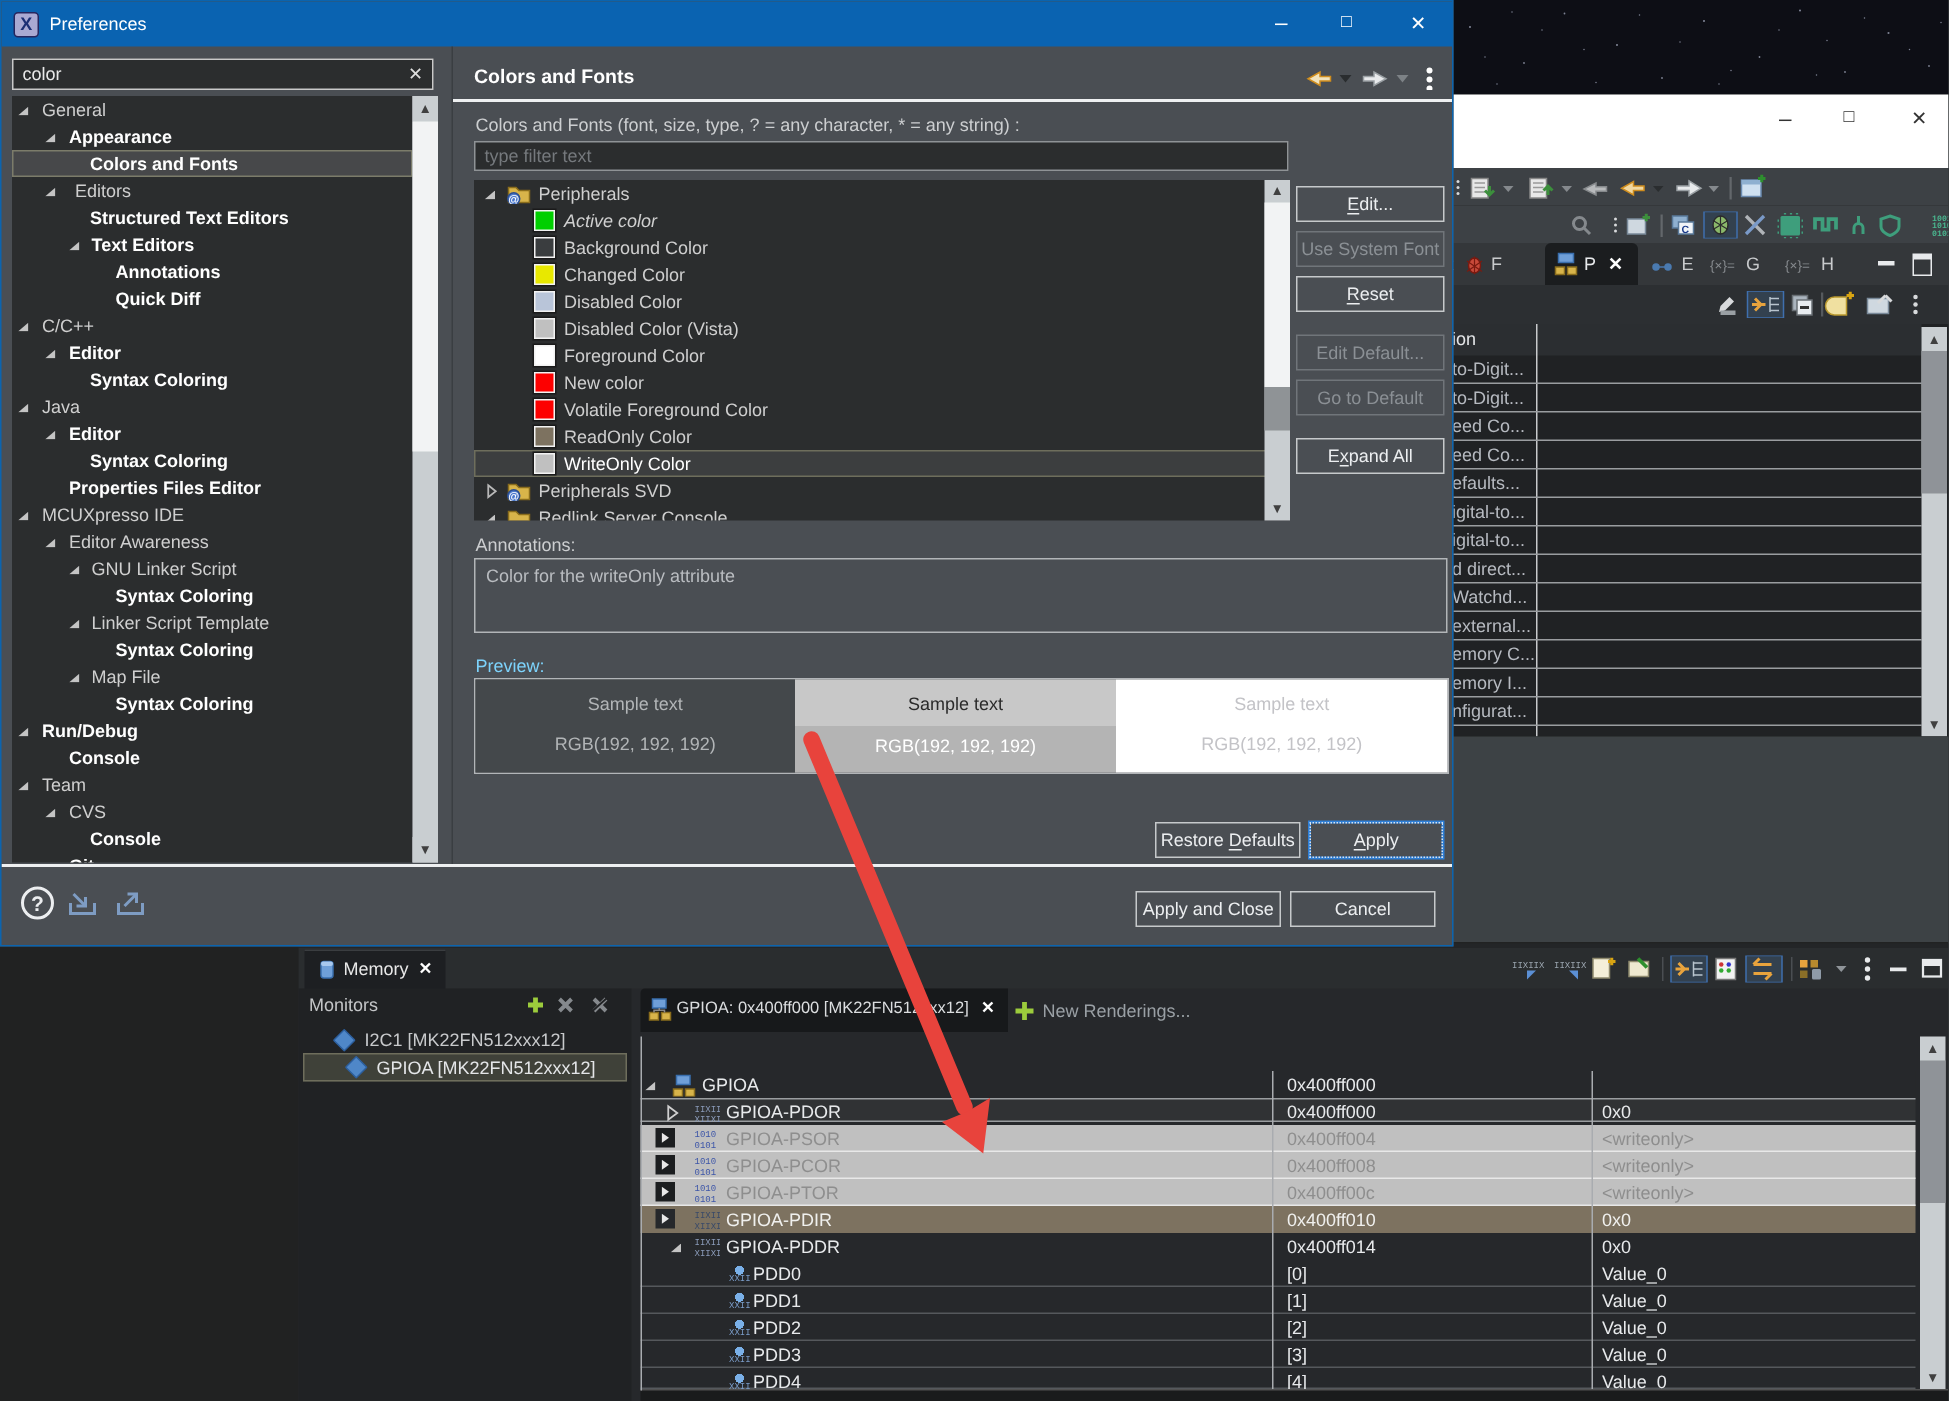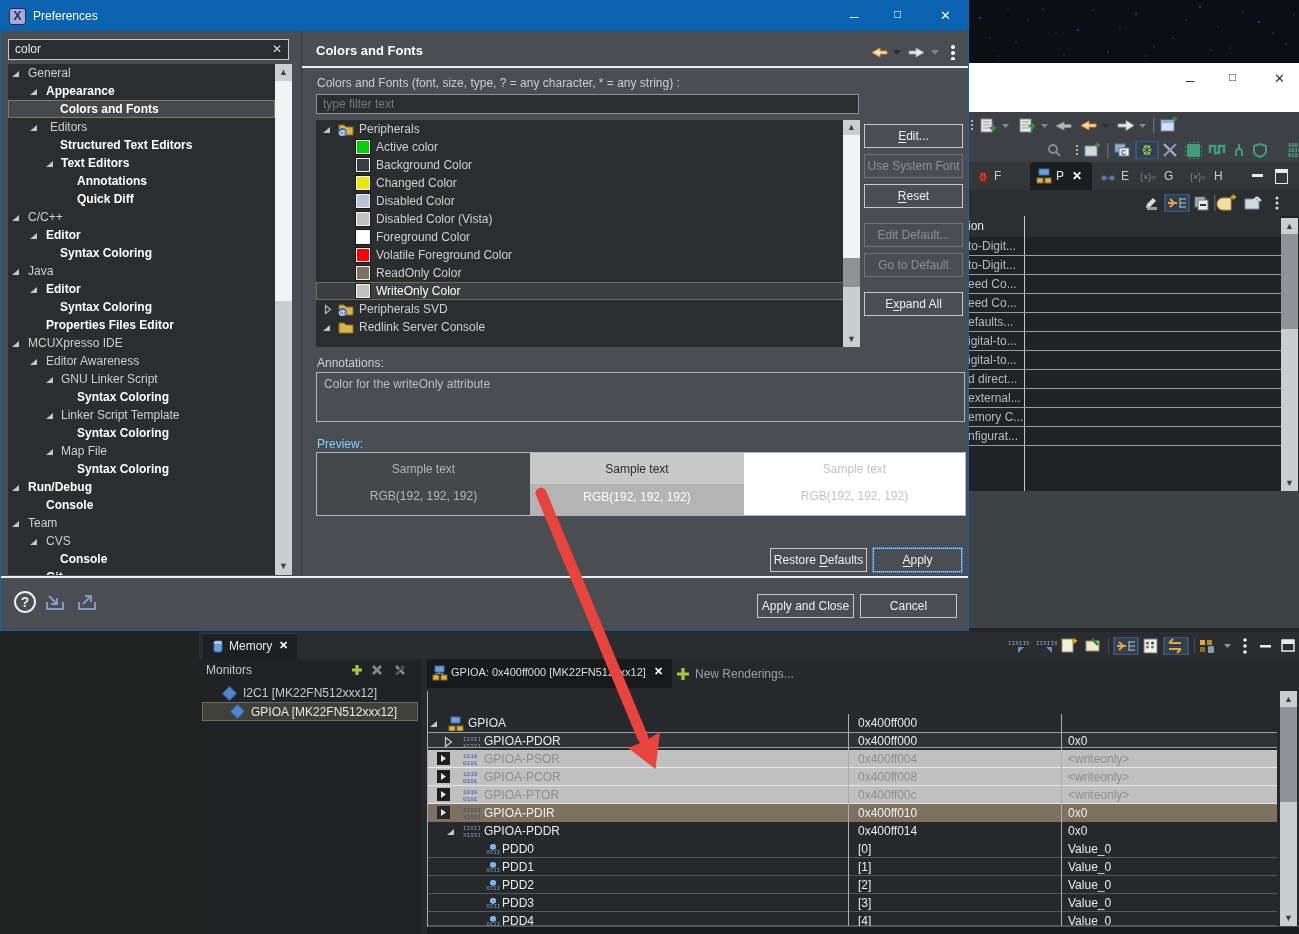--- a/index.html
+++ b/index.html
@@ -230,24 +230,30 @@
       <div style="height:18px;line-height:18px;border-bottom:1px solid #9a9da0;position:relative;">
         <span style="position:absolute;left:0px;">igital-to...</span>
       </div>
       <div style="height:18px;line-height:18px;border-bottom:1px solid #9a9da0;position:relative;">
         <span style="position:absolute;left:0px;">igital-to...</span>
       </div>
       <div style="height:18px;line-height:18px;border-bottom:1px solid #9a9da0;position:relative;">
         <span style="position:absolute;left:0px;">d direct...</span>
       </div>
       <div style="height:18px;line-height:18px;border-bottom:1px solid #9a9da0;position:relative;">
+        <span style="position:absolute;left:0px;">Watchd...</span>
+      </div>
+      <div style="height:18px;line-height:18px;border-bottom:1px solid #9a9da0;position:relative;">
         <span style="position:absolute;left:0px;">external...</span>
       </div>
       <div style="height:18px;line-height:18px;border-bottom:1px solid #9a9da0;position:relative;">
         <span style="position:absolute;left:0px;">emory C...</span>
+      </div>
+      <div style="height:18px;line-height:18px;border-bottom:1px solid #9a9da0;position:relative;">
+        <span style="position:absolute;left:0px;">emory I...</span>
       </div>
       <div style="height:18px;line-height:18px;border-bottom:1px solid #9a9da0;position:relative;">
         <span style="position:absolute;left:0px;">nfigurat...</span>
       </div>
     </div>
   <div class="a" style="left:313px;top:2px;width:17px;height:273px;background:#c9ced1;">
     <div class="a" style="left:0;top:0;width:17px;height:16px;color:#404040;text-align:center;line-height:16px;font-size:9px;">▲</div>
     <div class="a" style="left:0;top:16px;width:17px;height:95px;background:#8f9398;"></div>
     <div class="a" style="left:0;bottom:0;width:17px;height:16px;color:#404040;text-align:center;line-height:16px;font-size:9px;">▼</div>
   </div>
@@ -629,41 +635,45 @@
           <i class="tex" style="left:7px;"></i>
           <svg class="a" style="left:22px;top:2px;" width="16" height="14">
             <path d="M1 3 h5 l2 2 h7 v8 h-14 z" fill="#d8b44a" stroke="#8a6d1c"></path>
             <circle cx="4.5" cy="10.5" r="4" fill="#4a78cc" stroke="#2c4f92"></circle>
             <text x="4.5" y="13.2" font-size="7.5" fill="#fff" text-anchor="middle" font-weight="bold">@</text>
           </svg>
           <span style="position:absolute;left:43px;">Peripherals</span>
         </div>
       <div class="lrow">
           <span class="sw" style="left:40px;background:#00cf00;"></span>
-          <span style="position:absolute;left:60px;">Active color</span>
+          <span style="position:absolute;left:60px;font-style:italic;">Active color</span>
         </div>
       <div class="lrow">
           <span class="sw" style="left:40px;background:#3a3d3f;"></span>
           <span style="position:absolute;left:60px;">Background Color</span>
         </div>
       <div class="lrow">
           <span class="sw" style="left:40px;background:#e8e800;"></span>
           <span style="position:absolute;left:60px;">Changed Color</span>
         </div>
       <div class="lrow">
           <span class="sw" style="left:40px;background:#b9c5d9;"></span>
           <span style="position:absolute;left:60px;">Disabled Color</span>
         </div>
       <div class="lrow">
           <span class="sw" style="left:40px;background:#c0c0c0;"></span>
           <span style="position:absolute;left:60px;">Disabled Color (Vista)</span>
         </div>
       <div class="lrow">
           <span class="sw" style="left:40px;background:#ffffff;"></span>
           <span style="position:absolute;left:60px;">Foreground Color</span>
+        </div>
+      <div class="lrow">
+          <span class="sw" style="left:40px;background:#fd0000;"></span>
+          <span style="position:absolute;left:60px;">New color</span>
         </div>
       <div class="lrow">
           <span class="sw" style="left:40px;background:#fd0000;"></span>
           <span style="position:absolute;left:60px;">Volatile Foreground Color</span>
         </div>
       <div class="lrow">
           <span class="sw" style="left:40px;background:#7d7260;"></span>
           <span style="position:absolute;left:60px;">ReadOnly Color</span>
         </div>
       <div class="lrow" style="background:#3c3e3f;outline:1px solid #6e6e5c;outline-offset:-1px;">

